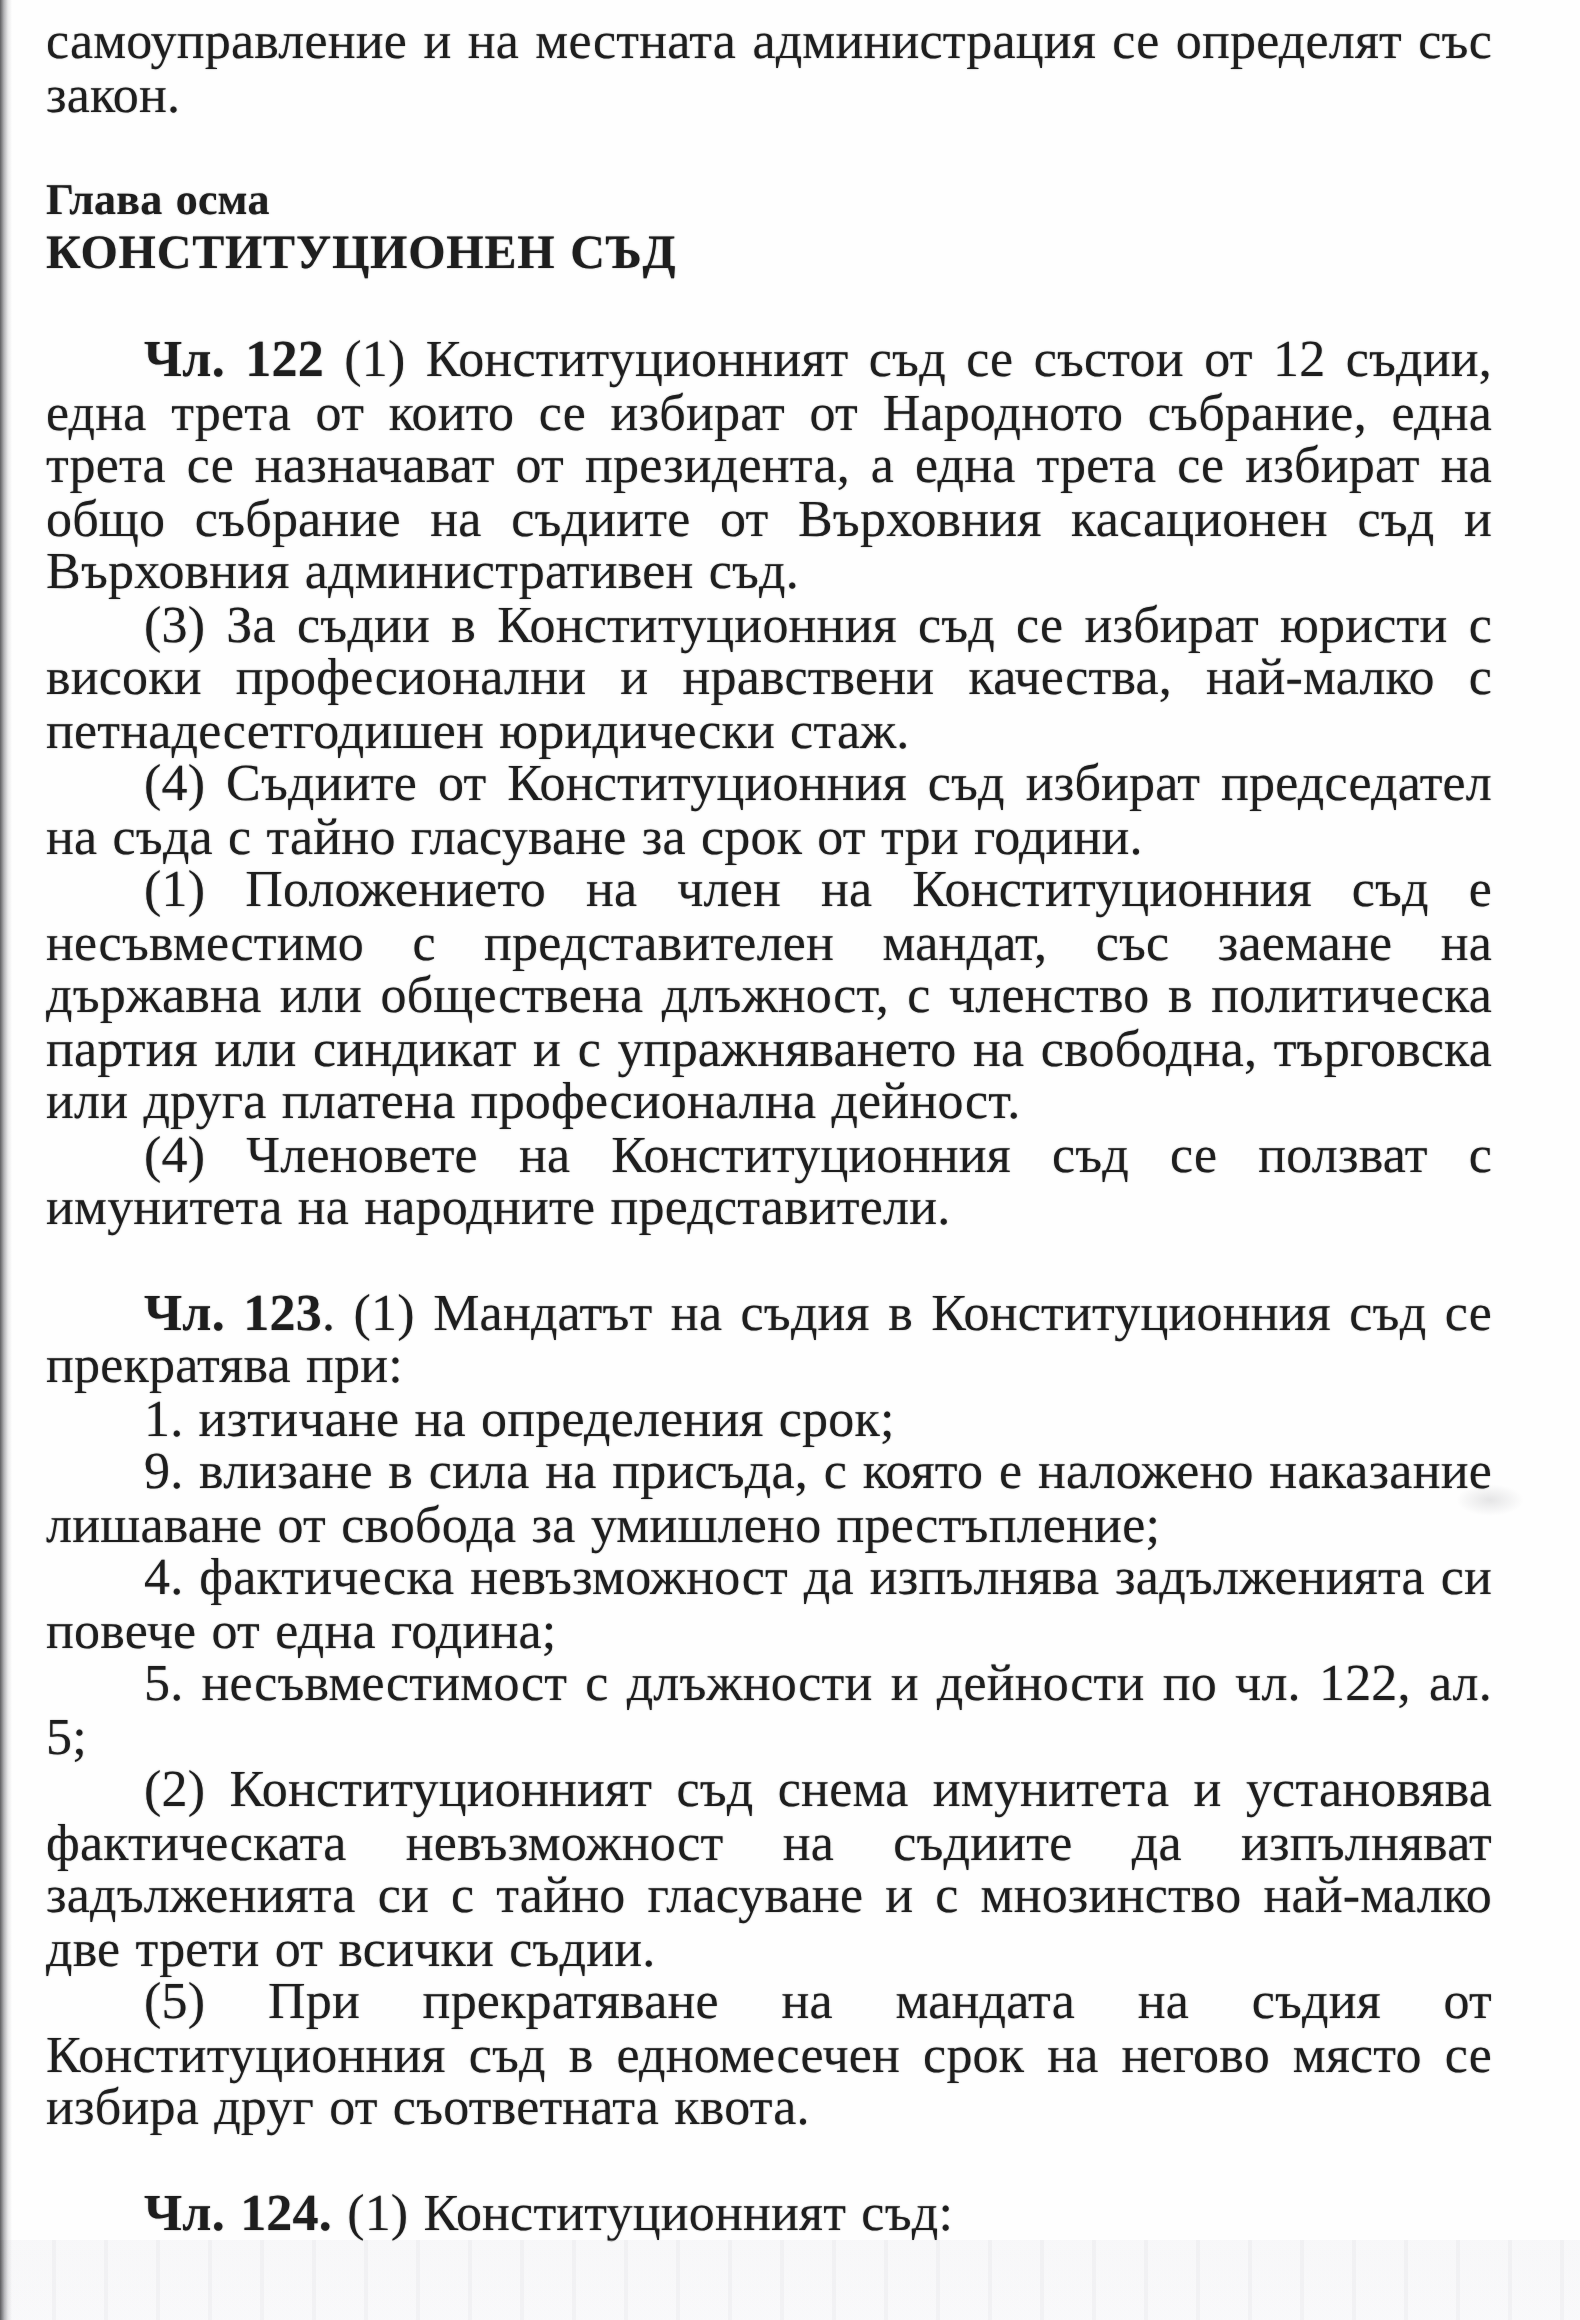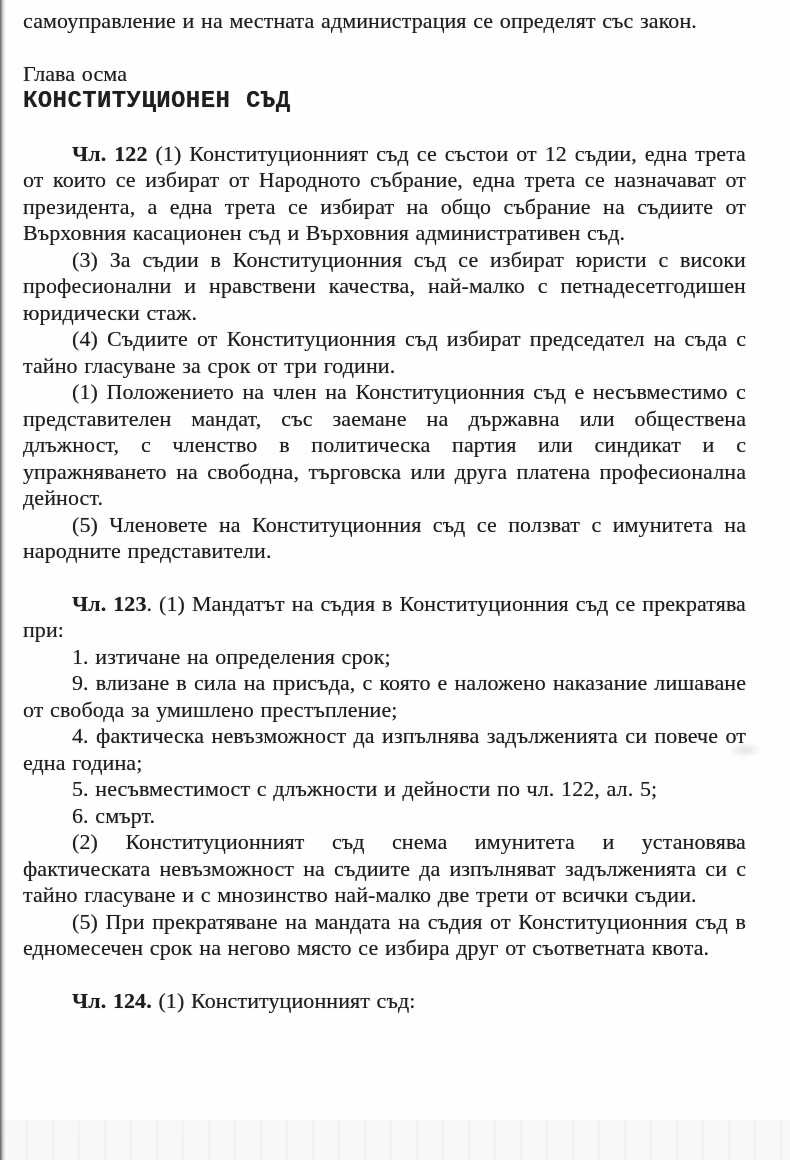--- a/index.html
+++ b/index.html
@@ -56,41 +56,40 @@
     left: 23px;
     top: 8px;
     width: 723px;
     z-index: 1;
     text-shadow: 0 0 0.7px rgba(25,25,25,0.55);
     letter-spacing: 0.1px;
     word-spacing: 1px;
   }
   .content p {
     margin: 0;
-    font-size: 22px;
+    font-size: 26px;
     line-height: 26.5px;
     text-align: justify;
   }
   .indent { text-indent: 49px; }
   .chapter-block { margin-top: 25px; }
   .chapter-heading {
     text-align: right;
-    font-weight: normal;
+    font-weight: bold;
     font-size: 22px !important;
     line-height: 27px !important;
     text-indent: 0;
   }
   .chapter-title {
     text-align: right;
     font-weight: bold;
     font-size: 24px !important;
     line-height: 28px !important;
     text-indent: 0;
     letter-spacing: 0.4px;
-    font-family: Liberation Mono, monospace;
   }
   .art-gap { margin-top: 26px !important; }
   .art-num { font-weight: bold; margin-top: 34px; }
 </style>
 </head>
 <body>
 
 <div class="page">
 
   <div class="edge-strip"></div>
@@ -107,30 +106,29 @@
     </div>
 
     <div>
       <p class="indent art-gap">
         <span class="art-num">Чл. 122</span>
         <span>(1) Конституционният съд се състои от 12 съдии, една трета от които се избират от Народното събрание, една трета се назначават от президента, а една трета се избират на общо събрание на съдиите от Върховния касационен съд и Върховния административен съд.</span>
       </p>
       <p class="indent">(3) За съдии в Конституционния съд се избират юристи с високи професионални и нравствени качества, най-малко с петнадесетгодишен юридически стаж.</p>
       <p class="indent">(4) Съдиите от Конституционния съд избират председател на съда с тайно гласуване за срок от три години.</p>
       <p class="indent">(1) Положението на член на Конституционния съд е несъвместимо с представителен мандат, със заемане на държавна или обществена длъжност, с членство в политическа партия или синдикат и с упражняването на свободна, търговска или друга платена професионална дейност.</p>
-      <p class="indent">(5) Членовете на Конституционния съд се ползват с имунитета на народните представители.</p>
+      <p class="indent">(4) Членовете на Конституционния съд се ползват с имунитета на народните представители.</p>
     </div>
 
     <div>
       <p class="indent art-gap"><span class="art-num">Чл. 123</span><span>. (1) Мандатът на съдия в Конституционния съд се прекратява при:</span></p>
       <p class="indent">1. изтичане на определения срок;</p>
       <p class="indent">9. влизане в сила на присъда, с която е наложено наказание лишаване от свобода за умишлено престъпление;</p>
       <p class="indent">4. фактическа невъзможност да изпълнява задълженията си повече от една година;</p>
       <p class="indent">5. несъвместимост с длъжности и дейности по чл. 122, ал. 5;</p>
-      <p class="indent">6. смърт.</p>
       <p class="indent">(2) Конституционният съд снема имунитета и установява фактическата невъзможност на съдиите да изпълняват задълженията си с тайно гласуване и с мнозинство най-малко две трети от всички съдии.</p>
       <p class="indent">(5) При прекратяване на мандата на съдия от Конституционния съд в едномесечен срок на негово място се избира друг от съответната квота.</p>
     </div>
 
     <div>
       <p class="indent art-gap">
         <span class="art-num">Чл. 124.</span>
         <span>(1) Конституционният съд:</span>
       </p>
     </div>

